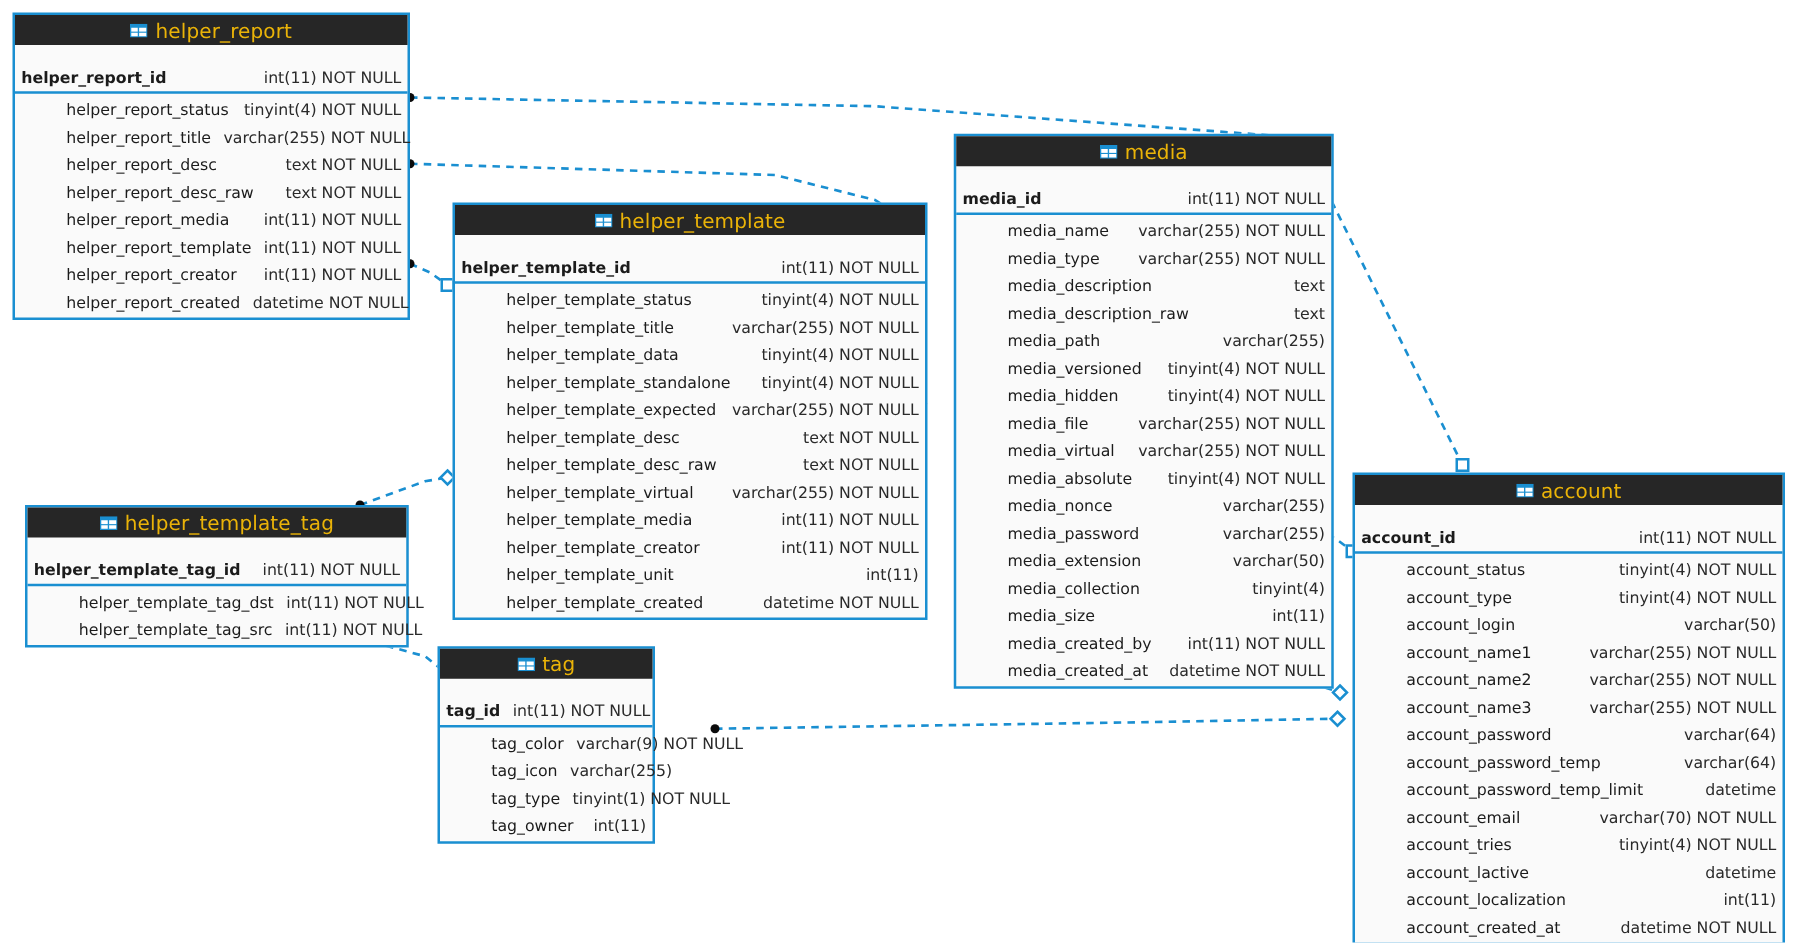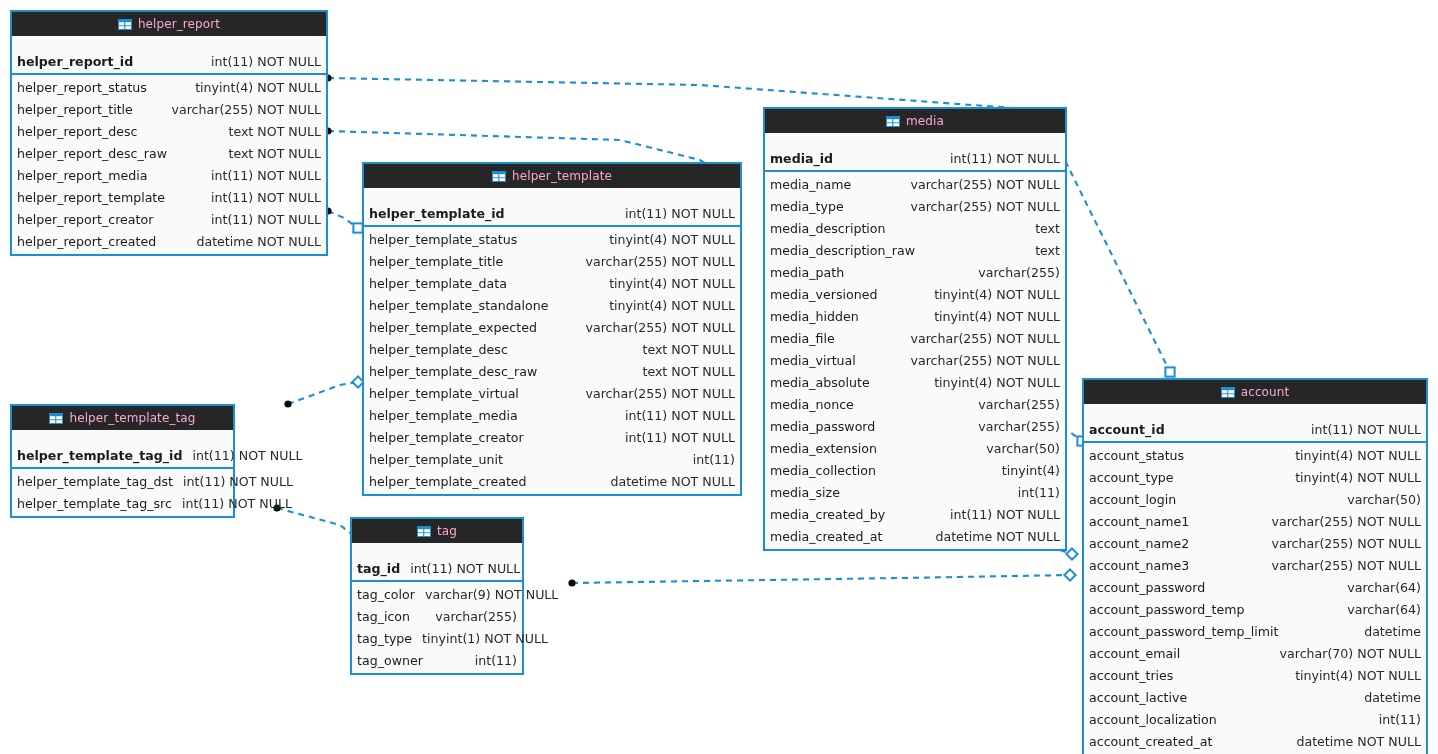--- a/index.html
+++ b/index.html
@@ -19,37 +19,37 @@
   }
   .tbl-header{
     background:#262626;
     color:#f2f2f2;
     height:24px;
     display:flex;align-items:center;justify-content:center;
     gap:6px;
     font-size:13.5px;
   }
   .tbl-icon{width:14px;height:11px;display:block;flex:none;}
-  .tbl-title{font-size:12px;color:#f9a8d4;letter-spacing:.1px;}
+  .tbl-title{font-size:16px;color:#eab308;letter-spacing:.1px;}
 
   .pk-row{
     border-bottom:2px solid #1a8fd1;
   }
   .row{
     display:flex;align-items:center;justify-content:space-between;
     padding:0 5px;
     height:22px;
     font-size:12.6px;
     color:#1b1b1b;
     white-space:nowrap;
   }
   .row.pk .col-name{font-weight:bold;}
   .col-name{text-align:left;}
   .col-type{text-align:right;color:#2a2a2a;padding-left:10px;}
-  .rows{padding:1px 0 2px 0;}
+  .rows{padding:1px 0 2px 0;margin-left:36px;}
   .pk-wrap{padding:14px 0 1px 0;}
 </style>
 </head>
 <body>
 
 <div id="canvas">
   <svg id="wires" viewBox="0 0 1438 754" xmlns="http://www.w3.org/2000/svg">
       <g>
         <path d="M328 78 L700 85 L1040 110 L1170 372" fill="none" stroke="#1a8fd1" stroke-width="2.1" stroke-dasharray="6,5" stroke-linecap="butt"></path>
         <circle cx="328" cy="78" r="3.6" fill="#0b0b0b"></circle>
@@ -373,21 +373,21 @@
         <div class="row">
           <span class="col-name">account_localization</span>
           <span class="col-type">int(11)</span>
         </div>
         <div class="row">
           <span class="col-name">account_created_at</span>
           <span class="col-type">datetime NOT NULL</span>
         </div>
       </div>
     </div>
-    <div class="table-card" style="left: 10px; top: 404px; width: 225px;">
+    <div class="table-card" style="left: 20px; top: 404px; width: 307px;">
       <div class="tbl-header">
         <svg class="tbl-icon" viewBox="0 0 14 11">
           <rect x="0" y="0" width="14" height="11" fill="#1a8fd1"></rect>
           <rect x="1" y="3.2" width="5.2" height="3.1" fill="#ffffff"></rect>
           <rect x="7.3" y="3.2" width="5.7" height="3.1" fill="#ffffff"></rect>
           <rect x="1" y="7.2" width="5.2" height="2.8" fill="#ffffff"></rect>
           <rect x="7.3" y="7.2" width="5.7" height="2.8" fill="#ffffff"></rect>
         </svg>
         <span class="tbl-title">helper_template_tag</span>
       </div>

